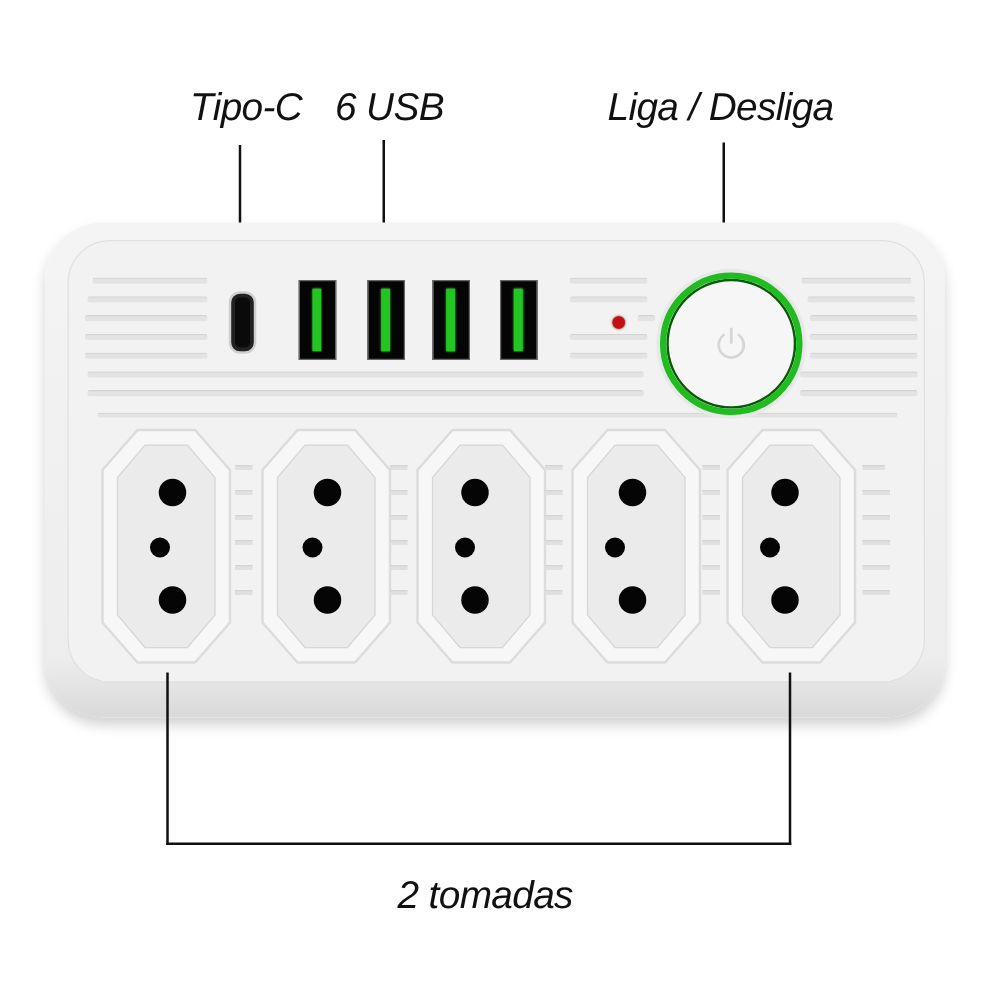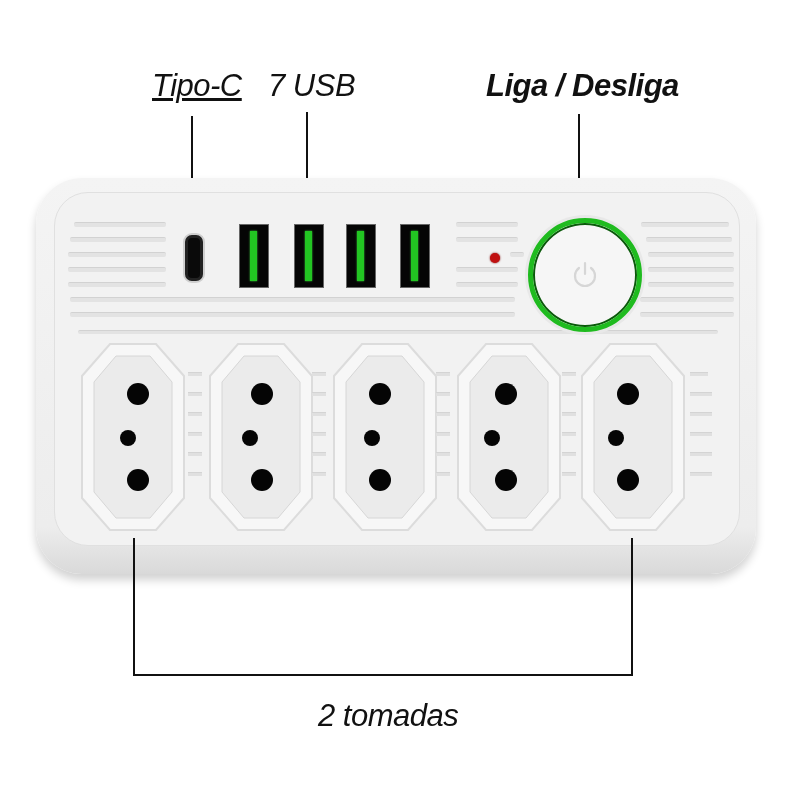--- a/index.html
+++ b/index.html
@@ -19,23 +19,23 @@
     box-shadow:0 0 2px #700;}
   .power{position:absolute;left:528px;top:218px;width:104px;height:104px;border-radius:50%;
     border:5px solid #1fbb1f;background:#f6f6f6;box-shadow:0 0 0 2px #0a5a0a inset, 0 0 0 3px #e8e8e8;}
   .power svg{position:absolute;left:37px;top:37px;}
   .socket{position:absolute;top:342px;width:106px;height:190px;}
   .divider{position:absolute;height:3px;width:34px;background:#e0e0e0;border-top:1px solid #d4d4d4;}
 </style>
 </head>
 <body>
 
-<div class="label" style="left:152px;top:68px;text-decoration:underline;">Tipo-C</div>
-<div class="label" style="left:268px;top:68px;">7 USB</div>
-<div class="label" style="left:486px;top:68px;font-weight:bold;">Liga / Desliga</div>
+<div class="label" style="left:152px;top:68px;">Tipo-C</div>
+<div class="label" style="left:268px;top:68px;">6 USB</div>
+<div class="label" style="left:486px;top:68px;">Liga / Desliga</div>
 
 <div class="line" style="left:191px;top:116px;width:2px;height:104px;"></div>
 <div class="line" style="left:306px;top:112px;width:2px;height:98px;"></div>
 <div class="line" style="left:578px;top:114px;width:2px;height:94px;"></div>
 
 <div class="strip"></div>
 <div class="face"></div>
 
 <div>
   <div class="grooves" style="left:74px;top:222px;width:92px;"></div>

